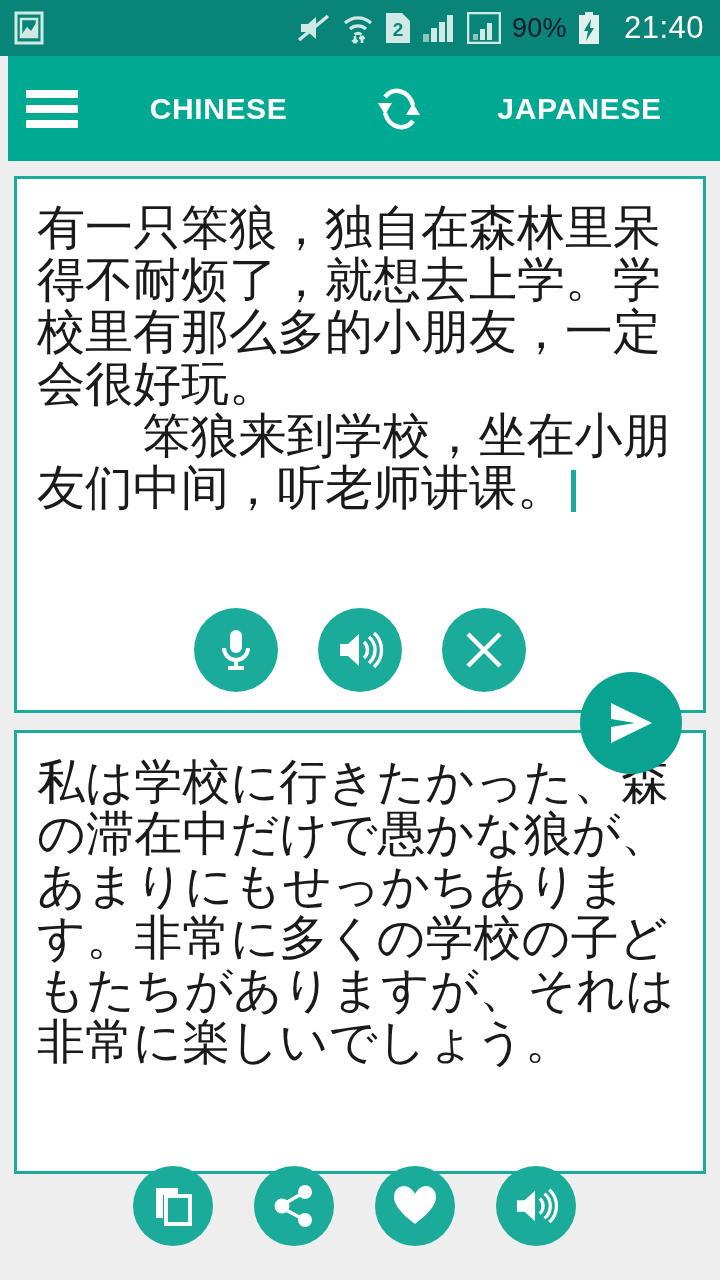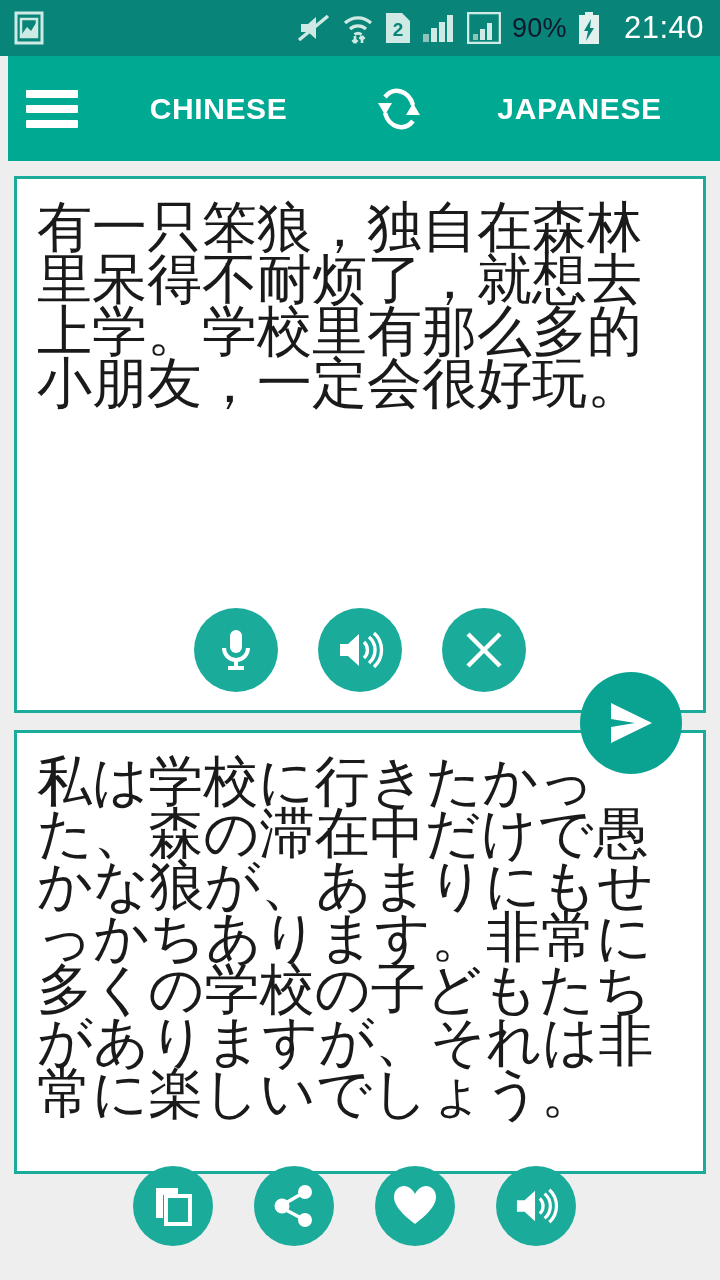--- a/index.html
+++ b/index.html
@@ -46,21 +46,21 @@
   .card {
     position:absolute; left:14px; right:14px;
     background:#fff; border:3px solid #1aab9b;
     overflow:hidden;
   }
   #card-source { top:176px; height:537px; }
   #card-target { top:730px; height:444px; }
 
   .text-area {
     padding:22px 18px 0 20px;
-    font-size:55px; line-height:52px;
+    font-size:48px; line-height:52px;
     color:#1a1a1a; font-family:"DejaVu Sans", sans-serif;
     word-break:break-all;
   }
   .text-area p { margin:0; }
   .indent { text-indent:2.2em; }
   .caret {
     display:inline-block; width:5px; height:42px;
     background:#1aab9b; vertical-align:-8px; margin-left:6px;
   }
 
@@ -164,20 +164,21 @@
         <path d="M22 42 L15 30 L29 30 Z" fill="#fff"></path>
         <path d="M50 30 L57 42 L43 42 Z" fill="#fff"></path>
       </svg>
     </div>
     <div class="lang">JAPANESE</div>
   </div>
 
   <div class="card" id="card-source">
     <div class="text-area">
       <p>有一只笨狼，独自在森林里呆得不耐烦了，就想去上学。学校里有那么多的小朋友，一定会很好玩。</p>
+      <p class="indent"><span>笨狼来到学校，坐在小朋友们中间，听老师讲课。</span><span class="caret"></span></p>
     </div>
   </div>
 
   <div class="btn-row" id="row-source">
     <button class="cbtn">
       <svg width="40" height="46" viewBox="0 0 40 46">
         <rect x="14" y="3" width="12" height="23" rx="6" fill="#fff"></rect>
         <path d="M8 21 A12 12 0 0 0 32 21" fill="none" stroke="#fff" stroke-width="4"></path>
         <line x1="20" y1="32" x2="20" y2="40" stroke="#fff" stroke-width="4"></line>
         <line x1="12" y1="41" x2="28" y2="41" stroke="#fff" stroke-width="4"></line>

